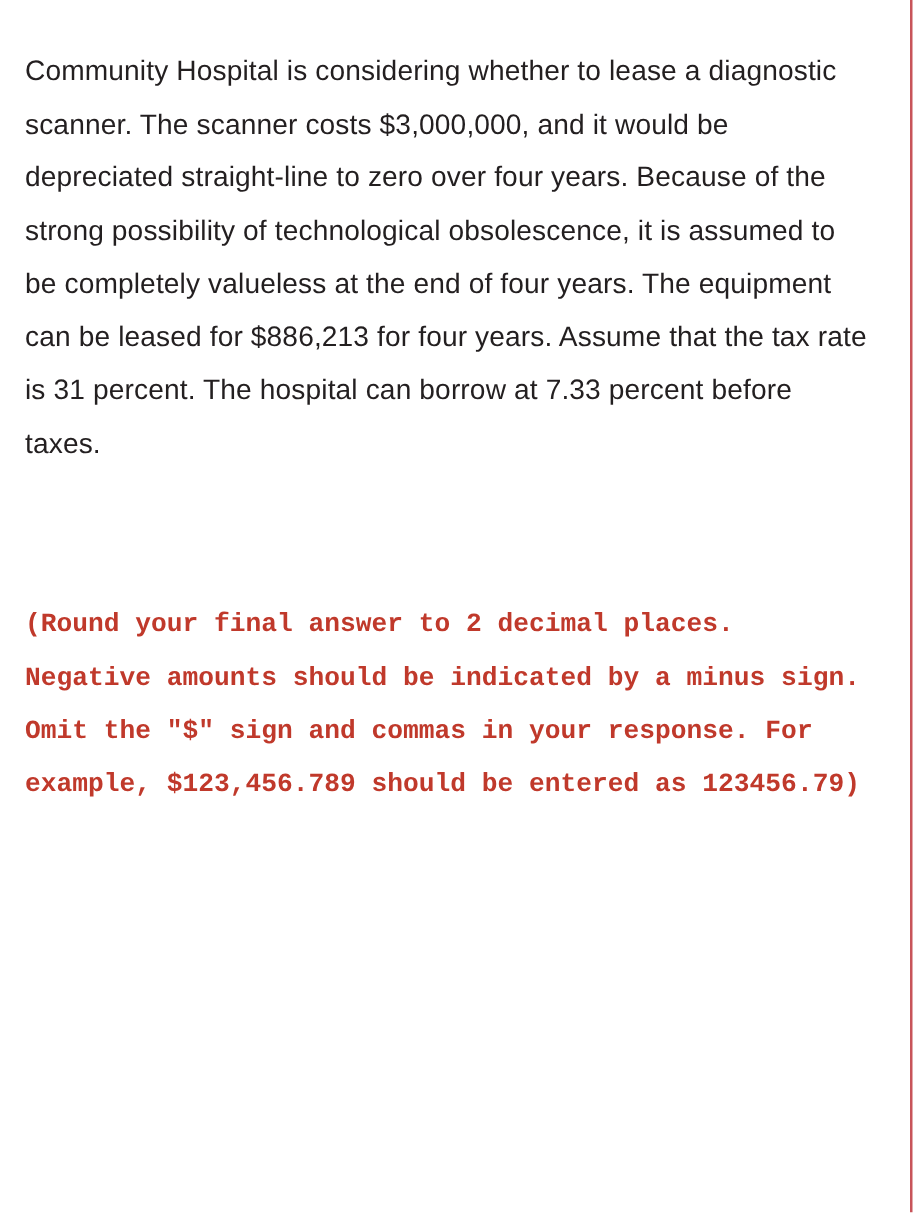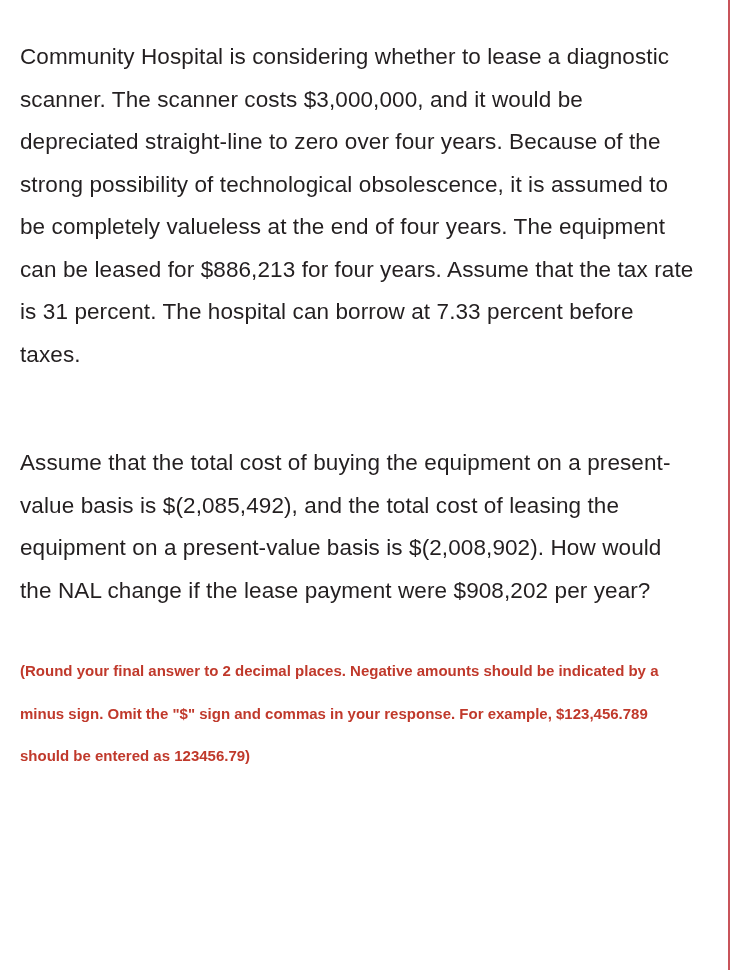--- a/index.html
+++ b/index.html
@@ -41,38 +41,38 @@
   .para.first {
     margin-top: 16px;
   }
   .gap-large {
     height: 66px;
   }
   .gap-medium {
     height: 38px;
   }
   .instructions {
-    font-size: 15px;
+    font-size: 21px;
     line-height: 42.5px;
     font-weight: bold;
     color: #c0392b;
     max-width: 680px;
     margin: 0;
+    font-family: Liberation Mono, monospace;
   }
 </style>
 </head>
 <body>
 
 <div class="page">
 
   <p class="para first">Community Hospital is considering whether to lease a diagnostic scanner.  The scanner costs $3,000,000, and it would be depreciated straight-line to zero over four years.  Because of the strong possibility of technological obsolescence, it is assumed to be completely valueless at the end of four years.  The equipment can be leased for $886,213 for four years.  Assume that the tax rate is 31 percent.  The hospital can borrow at 7.33 percent before taxes.</p>
 
   <div class="gap-large"></div>
 
-  <p class="para">Assume that the total cost of buying the equipment on a present-value basis is $(2,085,492), and the total cost of leasing the equipment on a present-value basis is $(2,008,902). How would the NAL change if the lease payment were $908,202 per year?</p>
 
   <div class="gap-medium"></div>
 
   <p class="instructions">(Round your final answer to 2 decimal places. Negative amounts should be indicated by a minus sign. Omit the "$" sign and commas in your response.  For example, $123,456.789 should be entered as 123456.79)</p>
 
   <div class="right-rule"></div>
 
 </div>
 
 </body></html>

